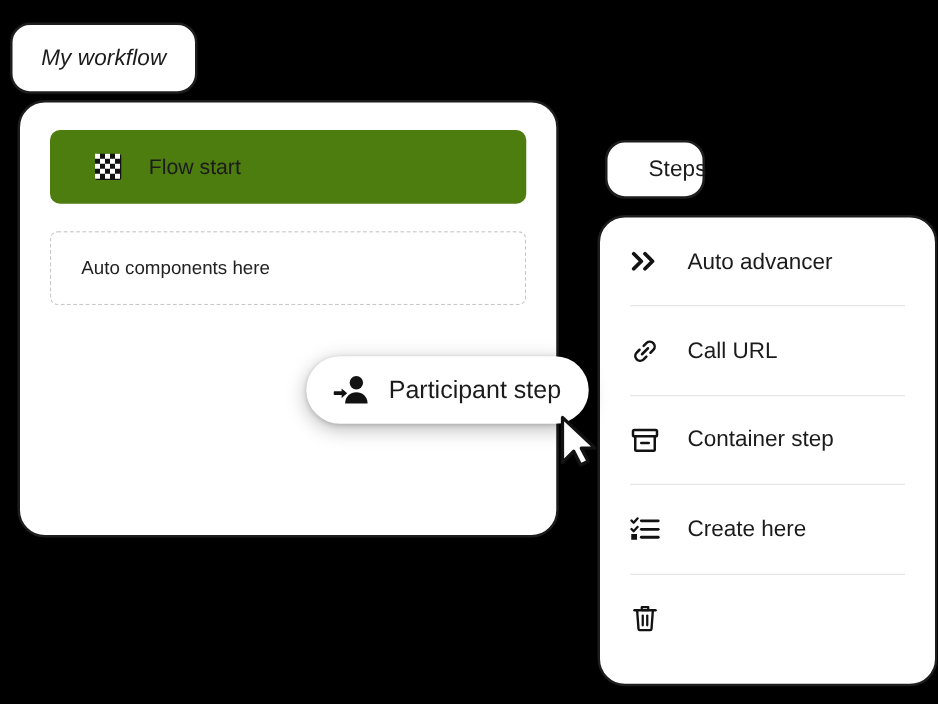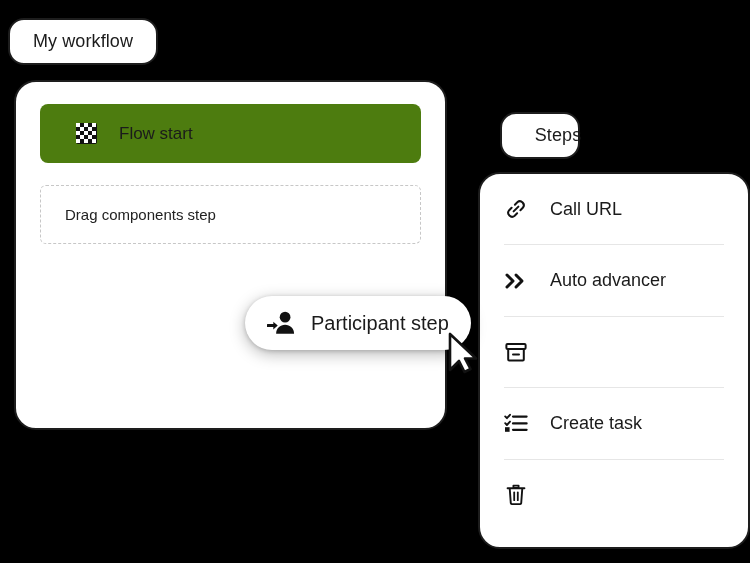--- a/index.html
+++ b/index.html
@@ -34,24 +34,25 @@
     color: #1b1b1b;
     font-size: 18px;
     letter-spacing: .1px;
     box-sizing: border-box;
     z-index: 6;
   }
   #tab-workflow {
     left: 8px;
     top: 18px;
     width: 150px;
-    height: 47px;
+    height: 57px;
+    font-style: italic;
   }
   #tab-steps {
-    left: 500px;
+    left: 484px;
     top: 112px;
     width: 80px;
     height: 47px;
     padding-left: 36px;
   }
 
   
   .panel {
     position: absolute;
     background: #ffffff;
@@ -121,21 +122,21 @@
   .step-item .label {
     font-size: 18px;
     color: #1b1b1b;
     margin-left: 22px;
   }
 
   
   #drag-chip {
     position: absolute;
     left: 245px;
-    top: 296px;
+    top: 285px;
     width: 226px;
     height: 54px;
     background: #ffffff;
     border-radius: 27px;
     box-shadow: 0 4px 16px rgba(0,0,0,.28), 0 1px 4px rgba(0,0,0,.18);
     display: flex;
     align-items: center;
     padding-left: 22px;
     box-sizing: border-box;
     z-index: 8;
@@ -201,66 +202,67 @@
           <i style="left:16px;top:8px"></i>
         <i style="left:0px;top:16px"></i>
           <i style="left:8px;top:16px"></i>
         <i style="left:16px;top:16px"></i>
       </span>
       <span class="label">Flow start</span>
     </div>
 
 
     <div class="wf-dropzone">
-      <span class="label">Drag components step</span>
+      <span class="label">Auto components here</span>
     </div>
 
   </div>
 
   <div class="tab-label" id="tab-steps">
     <span>Steps</span>
   </div>
 
   <div class="panel" id="steps-panel">
+
+    <div class="step-item">
+      <svg class="icon" width="24" height="20" viewBox="0 0 24 20">
+        <path d="M3 4l6 6-6 6" fill="none" stroke="#121212" stroke-width="3" stroke-linecap="round" stroke-linejoin="round"></path>
+        <path d="M12 4l6 6-6 6" fill="none" stroke="#121212" stroke-width="3" stroke-linecap="round" stroke-linejoin="round"></path>
+      </svg>
+      <span class="label">Auto advancer</span>
+    </div>
 
     <div class="step-item">
       <svg class="icon" width="24" height="24" viewBox="0 0 24 24">
         <path d="M9.6 14.4l4.8-4.8" fill="none" stroke="#121212" stroke-width="2" stroke-linecap="round"></path>
         <path d="M13.1 16.3l-2.4 2.4a3.9 3.9 0 0 1-5.5-5.5l2.4-2.4" fill="none" stroke="#121212" stroke-width="2" stroke-linecap="round"></path>
         <path d="M10.9 7.7l2.4-2.4a3.9 3.9 0 0 1 5.5 5.5l-2.4 2.4" fill="none" stroke="#121212" stroke-width="2" stroke-linecap="round"></path>
       </svg>
       <span class="label">Call URL</span>
     </div>
 
     <div class="step-item">
-      <svg class="icon" width="24" height="20" viewBox="0 0 24 20">
-        <path d="M3 4l6 6-6 6" fill="none" stroke="#121212" stroke-width="3" stroke-linecap="round" stroke-linejoin="round"></path>
-        <path d="M12 4l6 6-6 6" fill="none" stroke="#121212" stroke-width="3" stroke-linecap="round" stroke-linejoin="round"></path>
-      </svg>
-      <span class="label">Auto advancer</span>
-    </div>
-
-    <div class="step-item">
       <svg class="icon" width="24" height="22" viewBox="0 0 24 22">
         <rect x="2.4" y="3" width="19.2" height="5" rx="1.1" fill="none" stroke="#121212" stroke-width="2"></rect>
         <path d="M4.2 8v10.6a1 1 0 0 0 1 1h13.6a1 1 0 0 0 1-1V8" fill="none" stroke="#121212" stroke-width="2"></path>
         <path d="M9 13.4h6" stroke="#121212" stroke-width="2" stroke-linecap="round"></path>
       </svg>
+      <span class="label">Container step</span>
     </div>
 
     <div class="step-item">
       <svg class="icon" width="24" height="22" viewBox="0 0 24 22">
         <path d="M1.2 4.4l1.7 1.8 3.1-3.4" fill="none" stroke="#121212" stroke-width="1.9" stroke-linecap="round" stroke-linejoin="round"></path>
         <path d="M1.2 11.2l1.7 1.8 3.1-3.4" fill="none" stroke="#121212" stroke-width="1.9" stroke-linecap="round" stroke-linejoin="round"></path>
         <rect x="1" y="15.2" width="4.6" height="4.6" fill="#121212"></rect>
         <path d="M9 4.6h13.6" stroke="#121212" stroke-width="2.2" stroke-linecap="round"></path>
         <path d="M9 11.4h13.6" stroke="#121212" stroke-width="2.2" stroke-linecap="round"></path>
         <path d="M9 17.8h13.6" stroke="#121212" stroke-width="2.2" stroke-linecap="round"></path>
       </svg>
-      <span class="label">Create task</span>
+      <span class="label">Create here</span>
     </div>
 
     <div class="step-item">
       <svg class="icon" width="24" height="24" viewBox="0 0 24 24">
         <path d="M9.4 2.6h5.2v2.4H9.4z" fill="none" stroke="#121212" stroke-width="1.8" stroke-linejoin="round"></path>
         <path d="M3.6 5.2h16.8" stroke="#121212" stroke-width="2" stroke-linecap="round"></path>
         <path d="M5.7 5.2l1.1 15a1 1 0 0 0 1 .9h8.4a1 1 0 0 0 1-.9l1.1-15" fill="none" stroke="#121212" stroke-width="1.9" stroke-linejoin="round"></path>
         <path d="M10.2 9.4v7.8" stroke="#121212" stroke-width="1.8" stroke-linecap="round"></path>
         <path d="M13.8 9.4v7.8" stroke="#121212" stroke-width="1.8" stroke-linecap="round"></path>
       </svg>

